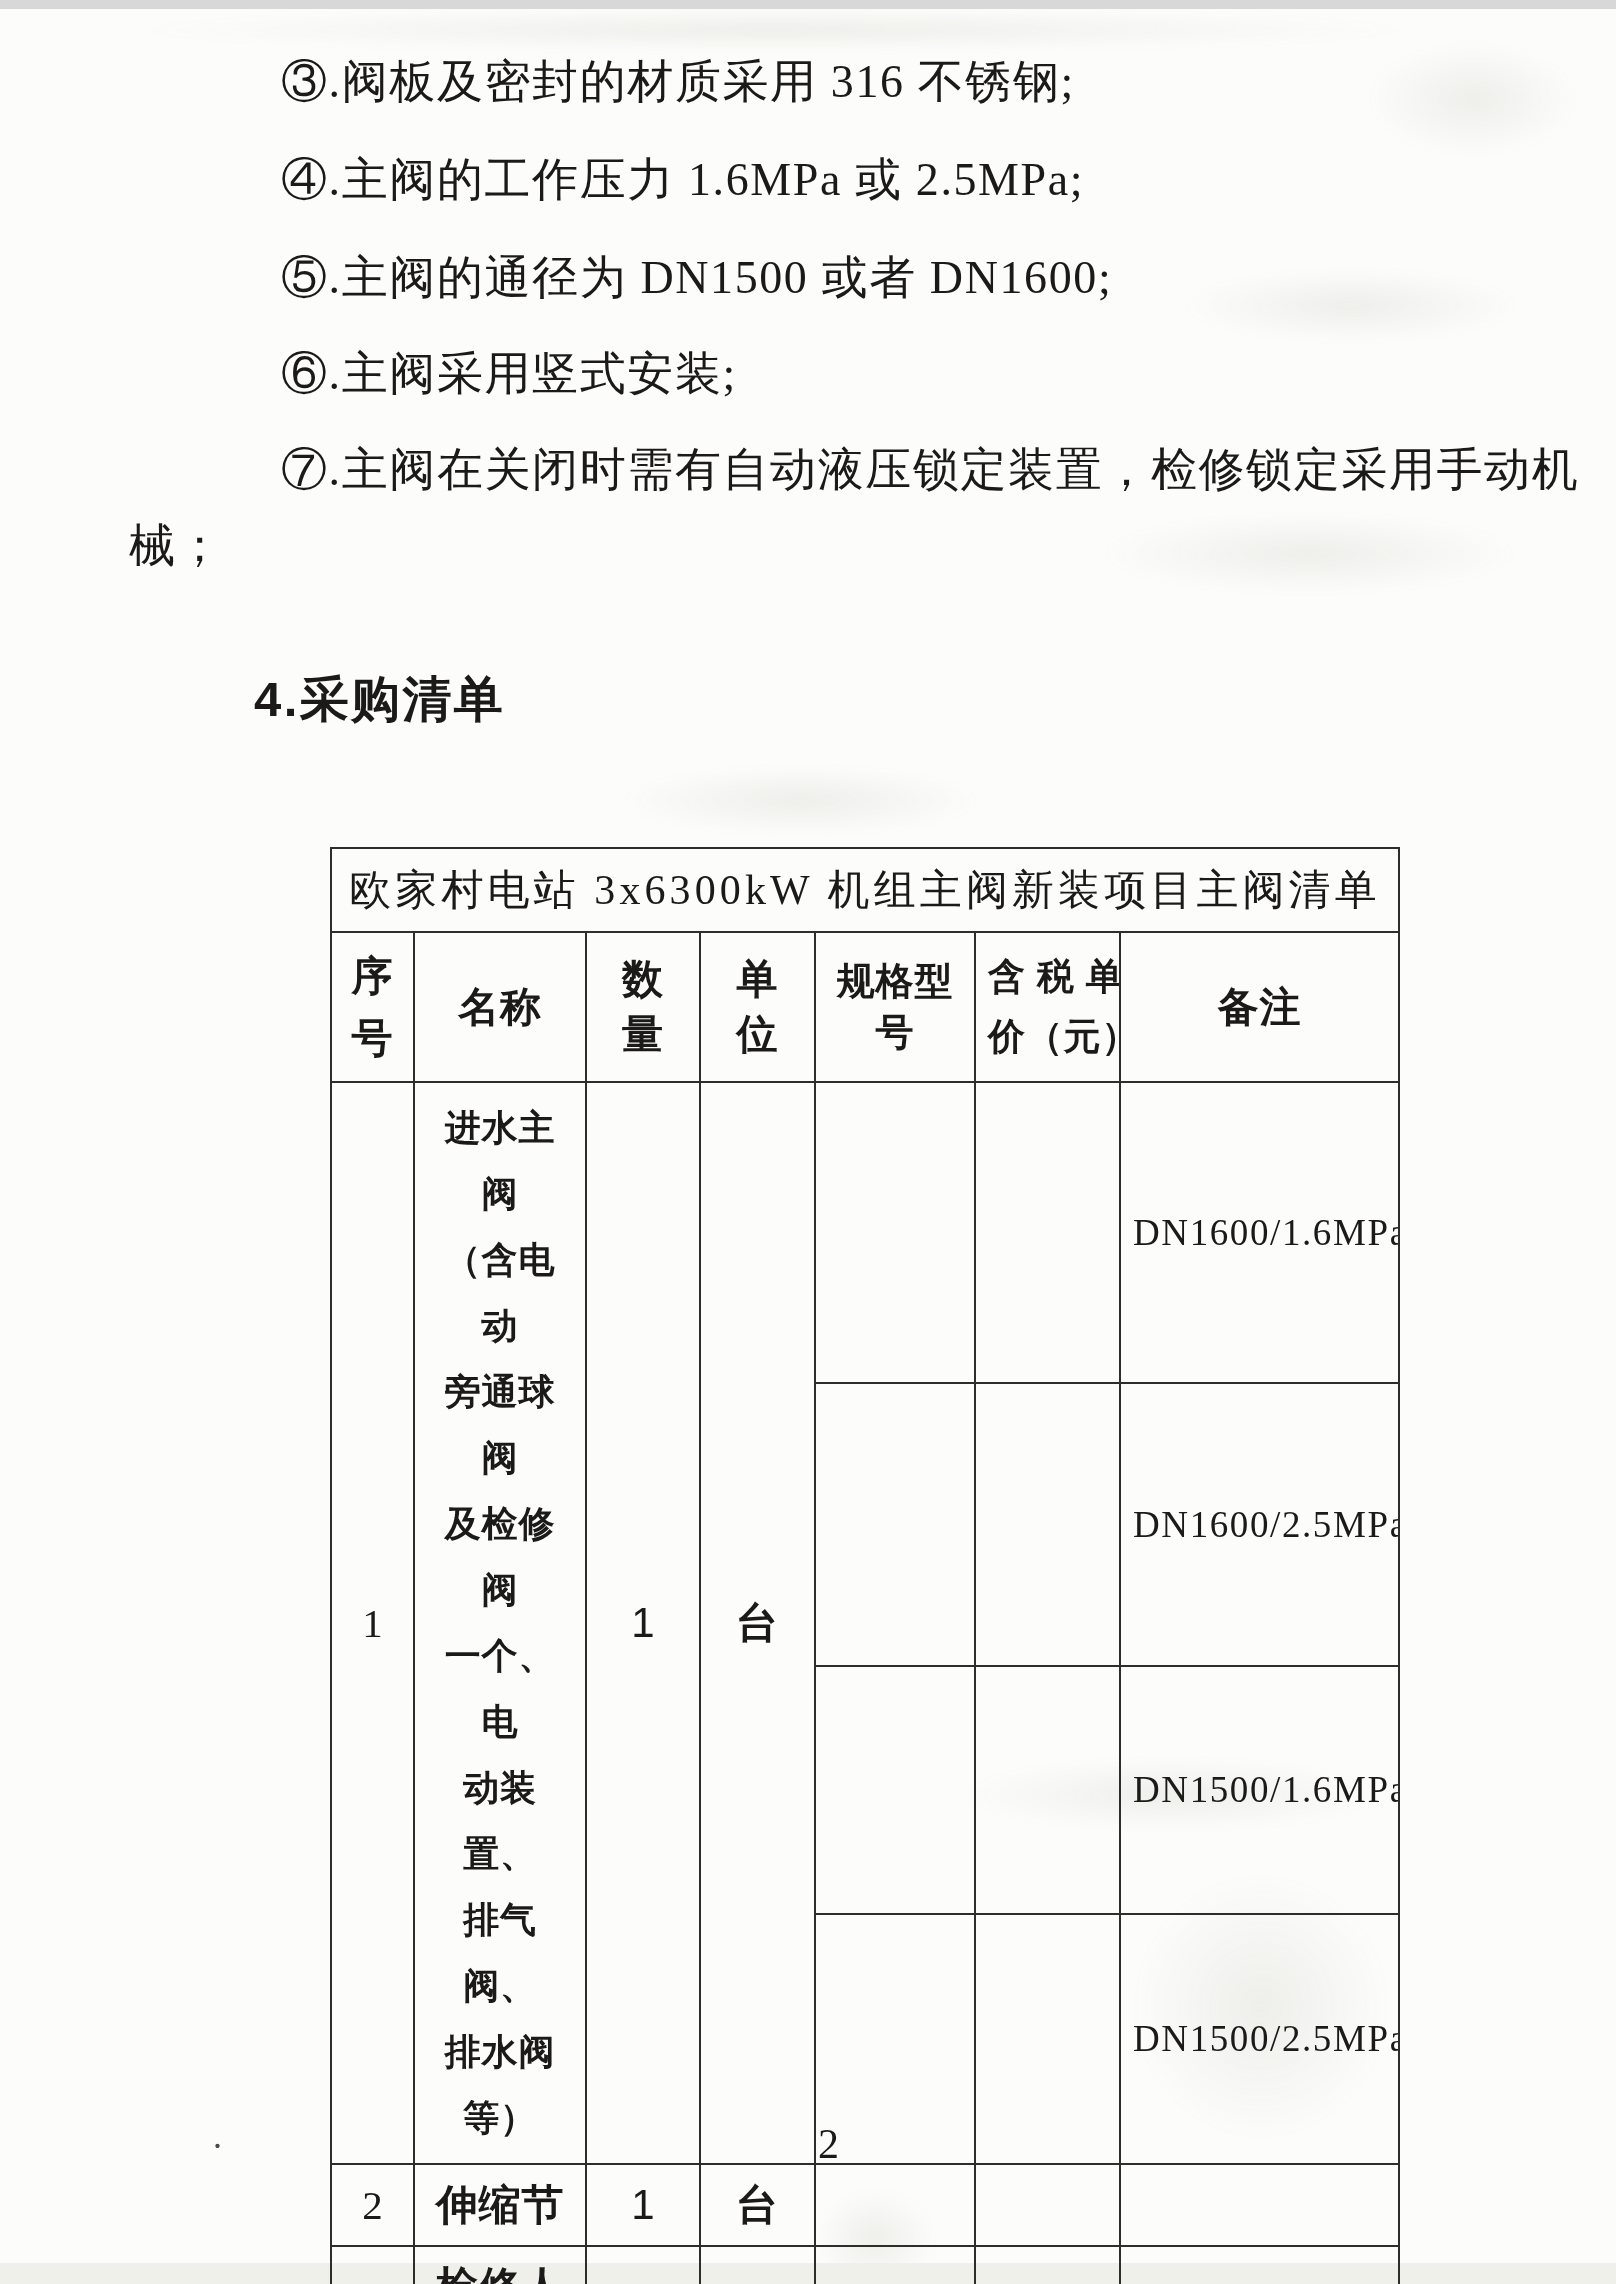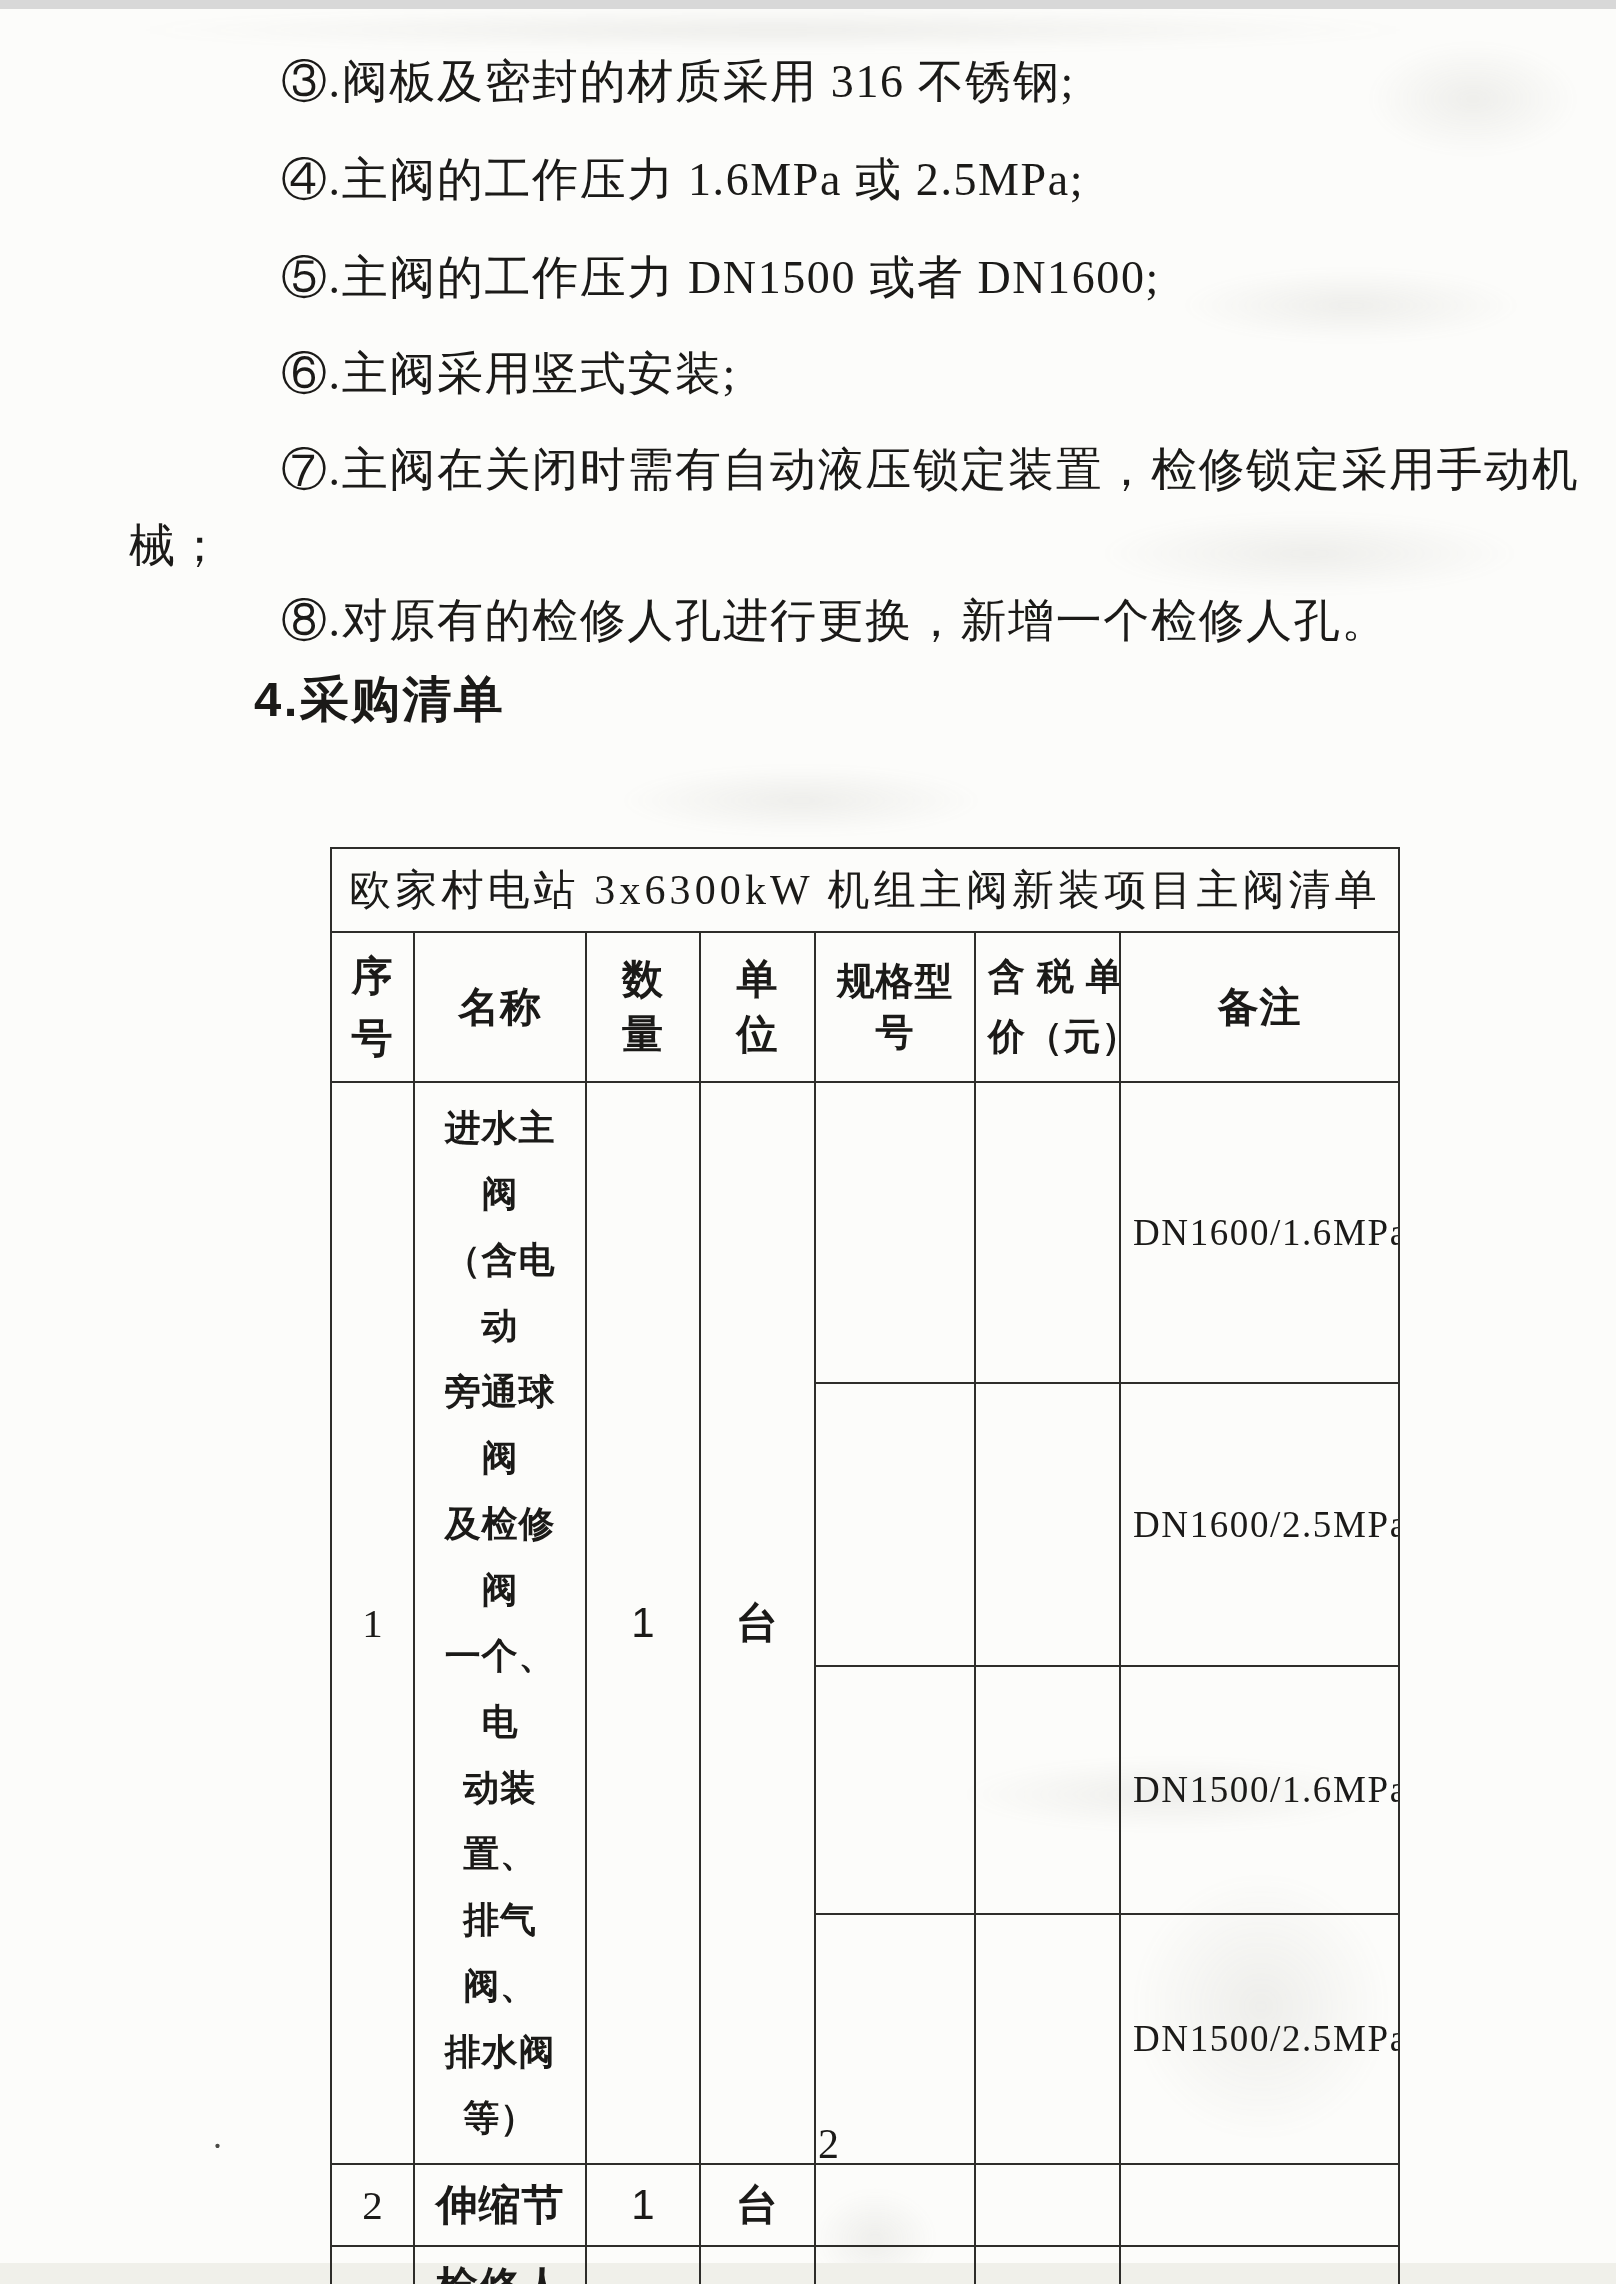--- a/index.html
+++ b/index.html
@@ -159,25 +159,24 @@
   <div class="smudge s3"></div>
   <div class="smudge s4"></div>
   <div class="smudge s5"></div>
   <div class="smudge s6"></div>
   <div class="smudge s7"></div>
   <div class="smudge s8"></div>
   <div class="edge-band"></div>
 
   <div class="bline bl0">③.阀板及密封的材质采用 316 不锈钢;</div>
   <div class="bline bl1">④.主阀的工作压力 1.6MPa 或 2.5MPa;</div>
-  <div class="bline bl2">⑤.主阀的工作压力 DN1500 或者 DN1600;</div>
+  <div class="bline bl2">⑤.主阀的通径为 DN1500 或者 DN1600;</div>
   <div class="bline bl4">⑦.主阀在关闭时需有自动液压锁定装置，检修锁定采用手动机</div>
   <div class="bline bl3">⑥.主阀采用竖式安装;</div>
   <div class="bline bl5">械；</div>
-  <div class="bline bl6">⑧.对原有的检修人孔进行更换，新增一个检修人孔。</div>
 
   <div class="heading">4.采购清单</div>
 
   <table class="sheet">
     <colgroup>
       <col style="width:83px">
       <col style="width:172px">
       <col style="width:114px">
       <col style="width:115px">
       <col style="width:160px">

